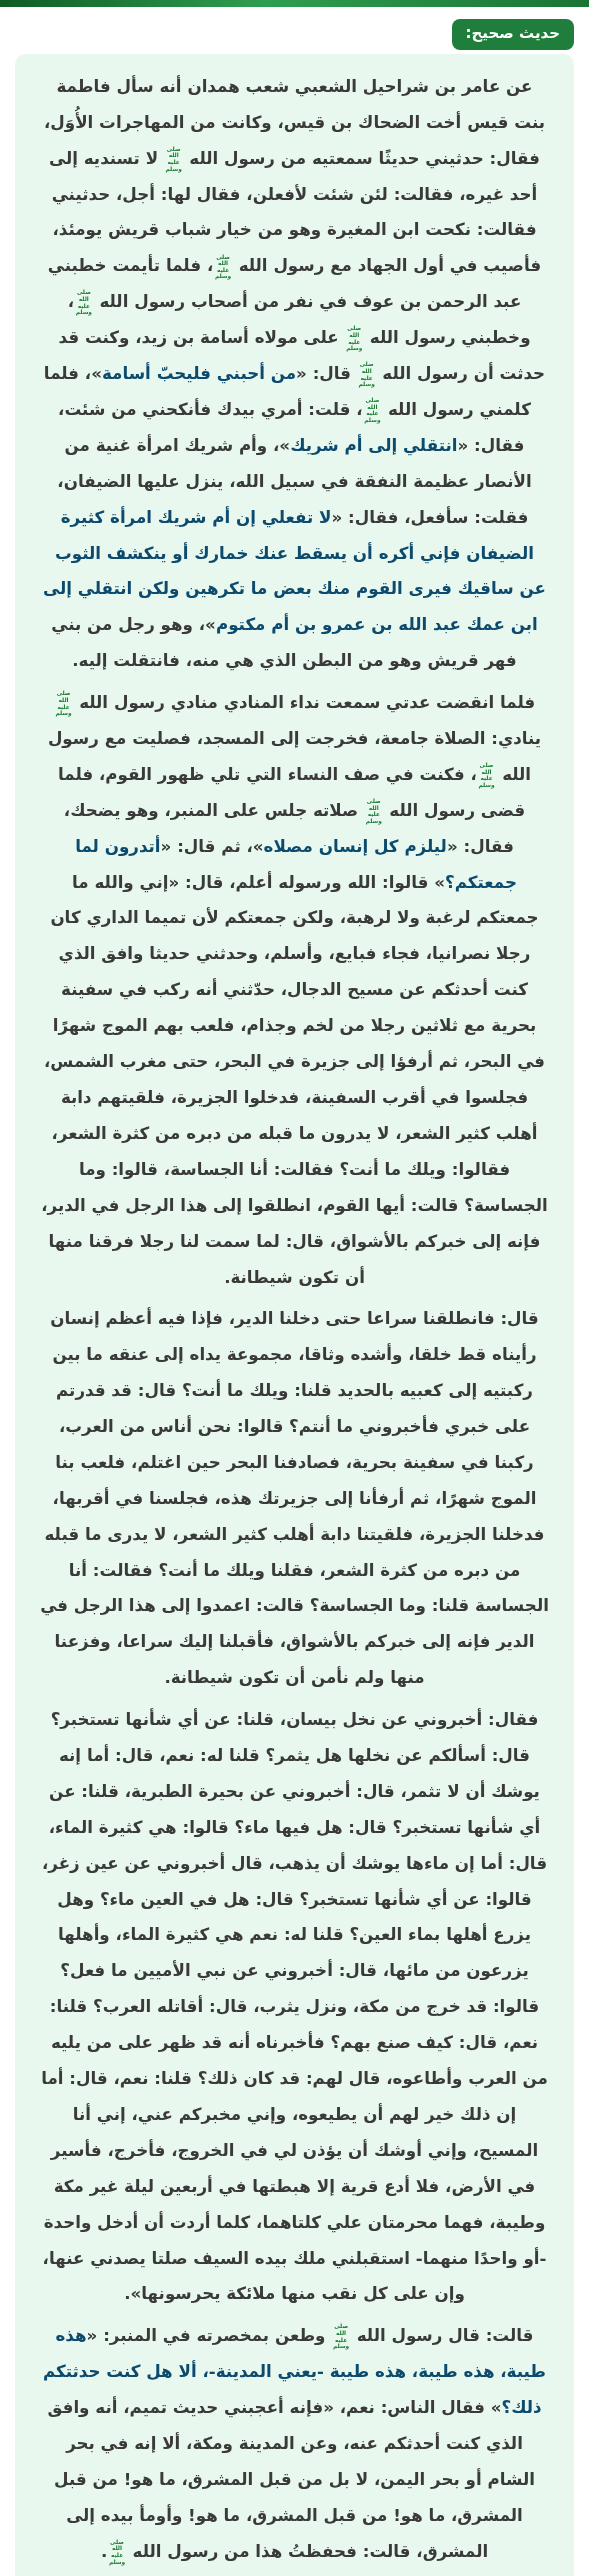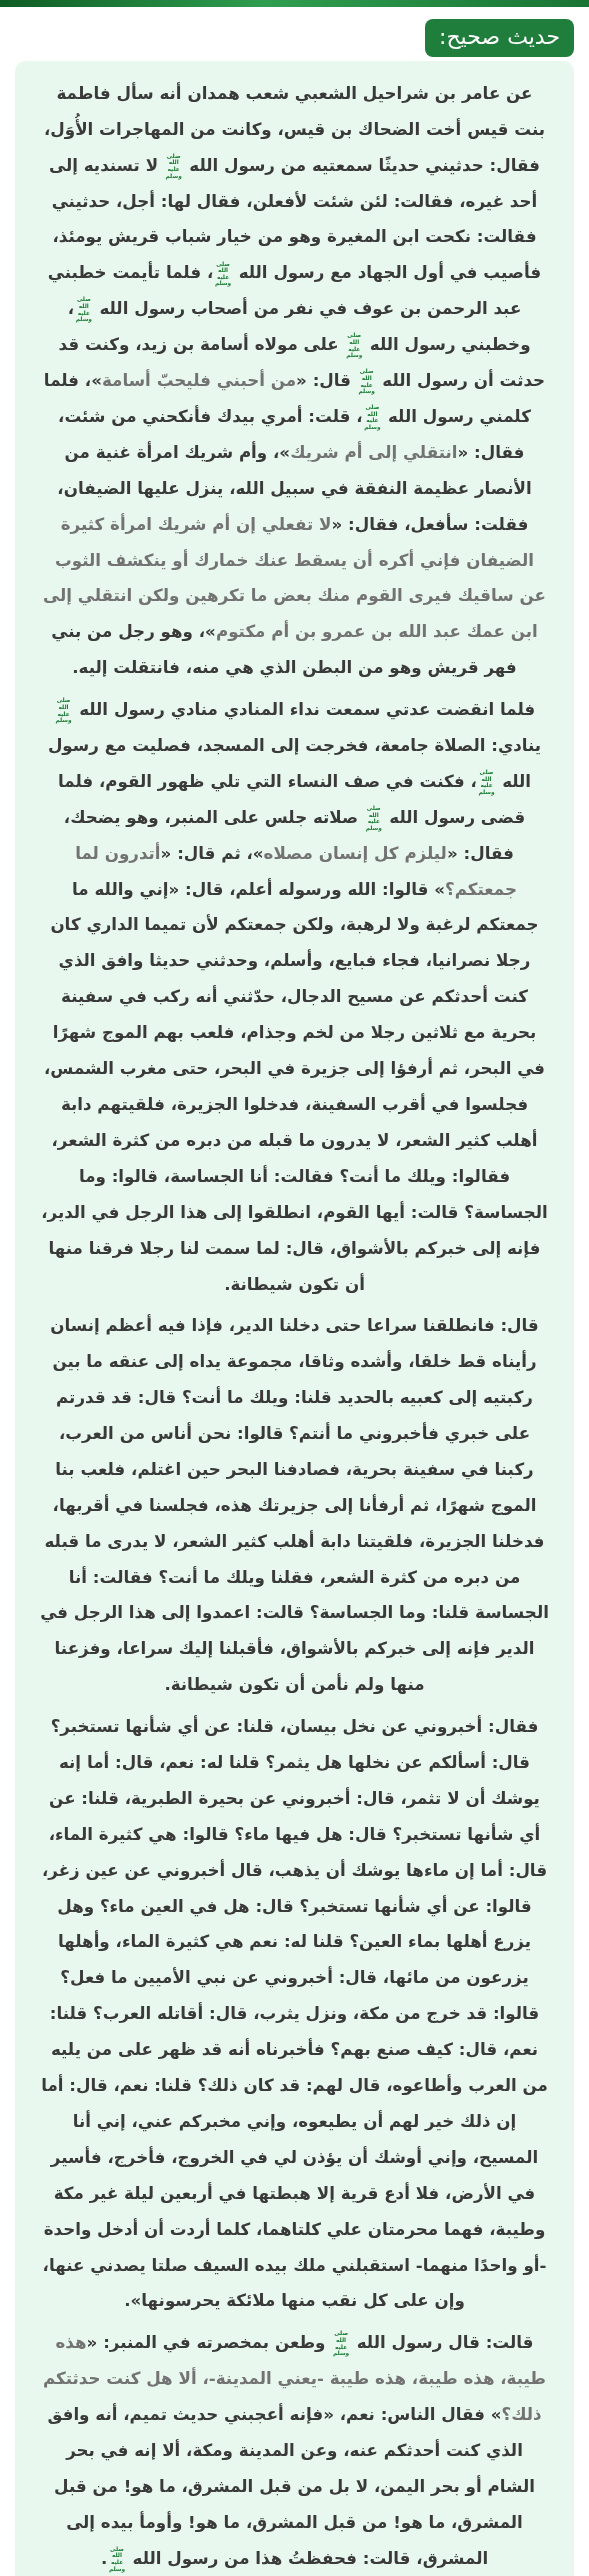--- a/index.html
+++ b/index.html
@@ -11,22 +11,22 @@
     flex-direction:column;
   }
   .top-bar{
     height:7px;
     background:linear-gradient(90deg,#0f5c24 0%,#2f9e50 45%,#1a7433 100%);
   }
   .grade-badge{
     margin:11.5px 15px 0 auto;
     background:#1f7e3c;
     color:#ffffff;
-    font-size:22px;
-    font-weight:normal;
+    font-size:15px;
+    font-weight:bold;
     padding:5.8px 14px 8px;
     border-radius:8px;
     display:inline-block;
     width:max-content;
   }
   .content-box{
     margin:3.5px 15px 0;
     background:#e8f8ee;
     border-radius:10.4px;
     padding:15px 25px 11.5px;
@@ -34,21 +34,21 @@
   .rich-p{
     direction:rtl;
     text-align:center;
     font-size:16.7px;
     font-weight:bold;
     color:#3a3a3a;
     line-height:2.15;
     margin:0 0 5.8px;
   }
   .seg-b{color:#3a3a3a;}
-  .seg-q{color:#737373;}
+  .seg-q{color:#0c4a6e;}
   .seg-saw{
     display:inline-block;
     color:#1a7c33;
     font-size:5.8px;
     font-weight:bold;
     width:19.6px;
     line-height:1.15;
     text-align:center;
     vertical-align:middle;
   }

